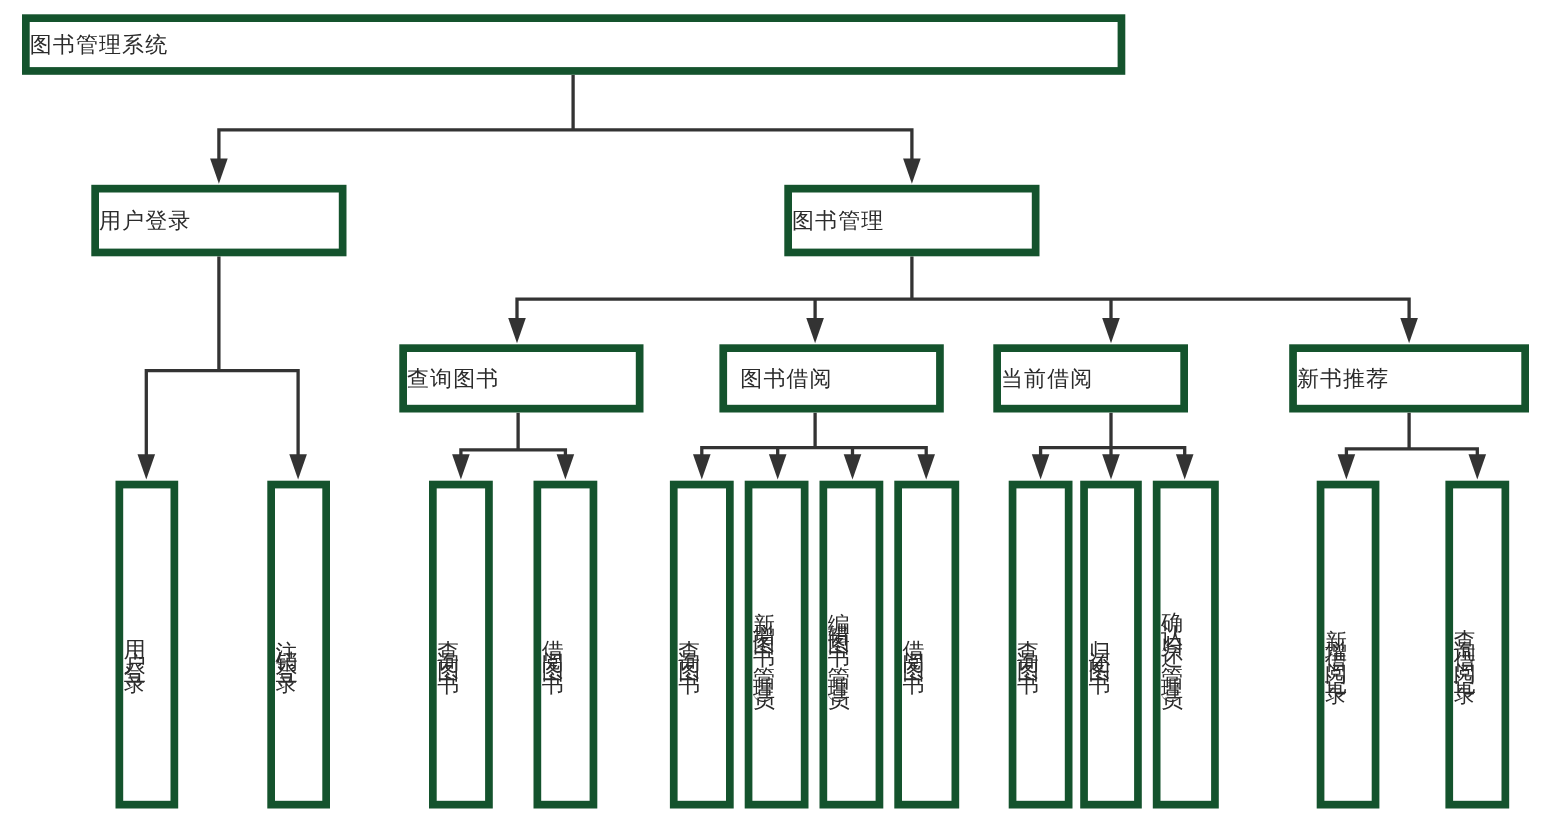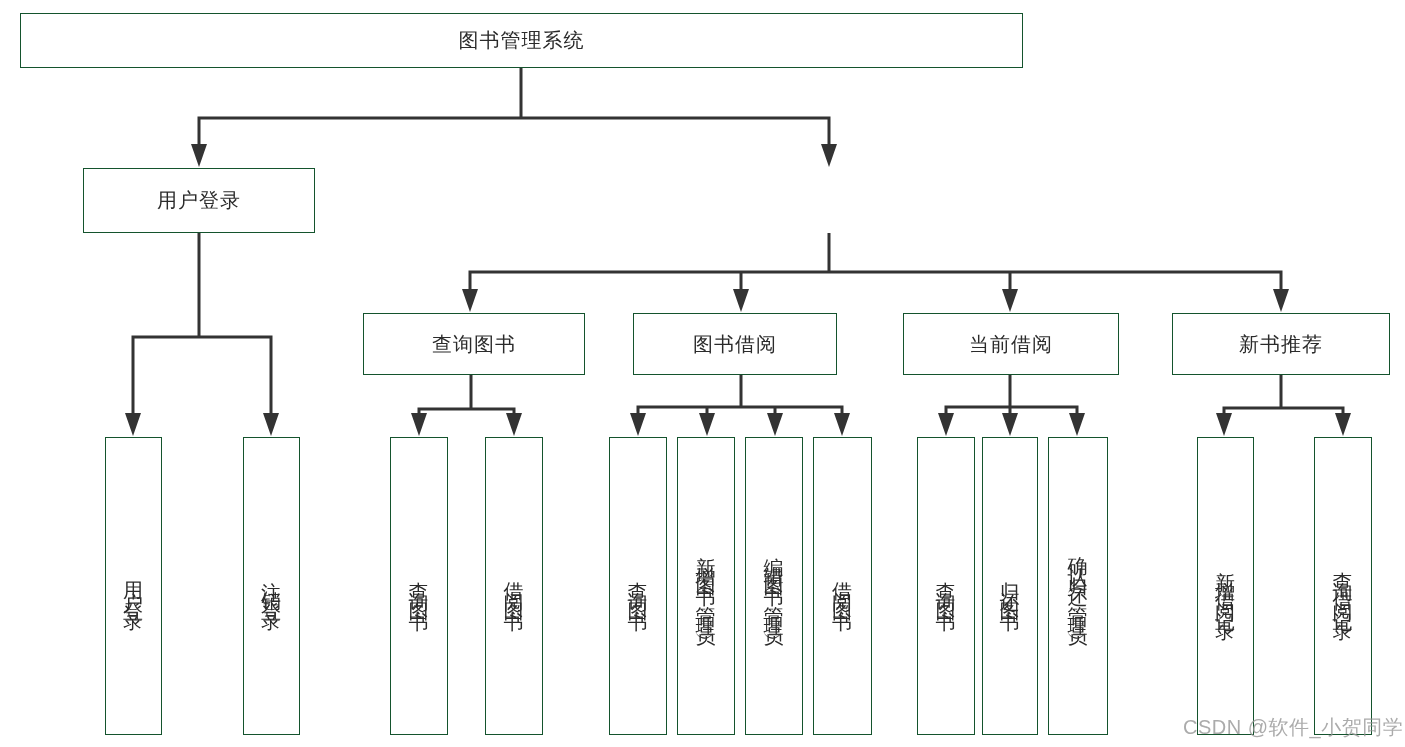--- a/index.html
+++ b/index.html
@@ -6,22 +6,22 @@
   #canvas{
     position:relative;
     width:1405px;height:747px;
     background:#ffffff;
     font-family:"Liberation Sans","DejaVu Sans",sans-serif;
     overflow:hidden;
   }
   #connectors{position:absolute;left:0;top:0;z-index:1;}
   .node{
     position:absolute;box-sizing:border-box;z-index:2;
-    background:#ffffff;border:1px solid #14532d;
-    display:flex;align-items:center;justify-content:center;
+    background:#ffffff;border:7px solid #14532d;
+    display:flex;align-items:center;justify-content:flex-start;
     color:#2b2b2b;
   }
   .hnode{font-size:20px;letter-spacing:1px;}
   .leaf{font-size:20px;}
   .leaf .vtext{
     writing-mode:vertical-rl;
     text-orientation:mixed;
     letter-spacing:10px;
     line-height:1;
     white-space:nowrap;
@@ -81,28 +81,31 @@
     </g>
   </svg>
 
   <div class="node hnode" style="left:20px;top:13px;width:1003px;height:55px;">
     <span>图书管理系统</span>
   </div>
 
   <div class="node hnode" style="left:83px;top:168px;width:232px;height:65px;">
     <span>用户登录</span>
   </div>
+  <div class="node hnode" style="left:713px;top:168px;width:232px;height:65px;">
+    <span>图书管理</span>
+  </div>
 
   <div class="node hnode" style="left:363px;top:313px;width:222px;height:62px;">
     <span>查询图书</span>
   </div>
-  <div class="node hnode" style="left:633px;top:313px;width:204px;height:62px;">
+  <div class="node hnode" style="left:654px;top:313px;width:204px;height:62px;padding-left:12px;">
     <span>图书借阅</span>
   </div>
-  <div class="node hnode" style="left:903px;top:313px;width:216px;height:62px;">
+  <div class="node hnode" style="left:903px;top:313px;width:177px;height:62px;">
     <span>当前借阅</span>
   </div>
   <div class="node hnode" style="left:1172px;top:313px;width:218px;height:62px;">
     <span>新书推荐</span>
   </div>
 
   <div class="node leaf" style="left:105px;top:437px;width:57px;height:298px;">
     <span class="vtext">用户登录</span>
   </div>
   <div class="node leaf" style="left:243px;top:437px;width:57px;height:298px;">
@@ -139,15 +142,14 @@
     <span class="vtext">确认归还（管理员）</span>
   </div>
 
   <div class="node leaf" style="left:1197px;top:437px;width:57px;height:298px;">
     <span class="vtext">新增借阅记录</span>
   </div>
   <div class="node leaf" style="left:1314px;top:437px;width:58px;height:298px;">
     <span class="vtext">查询借阅记录</span>
   </div>
 
-  <div id="watermark">CSDN @软件_小贺同学</div>
 
 </div>
 
 </body></html>

